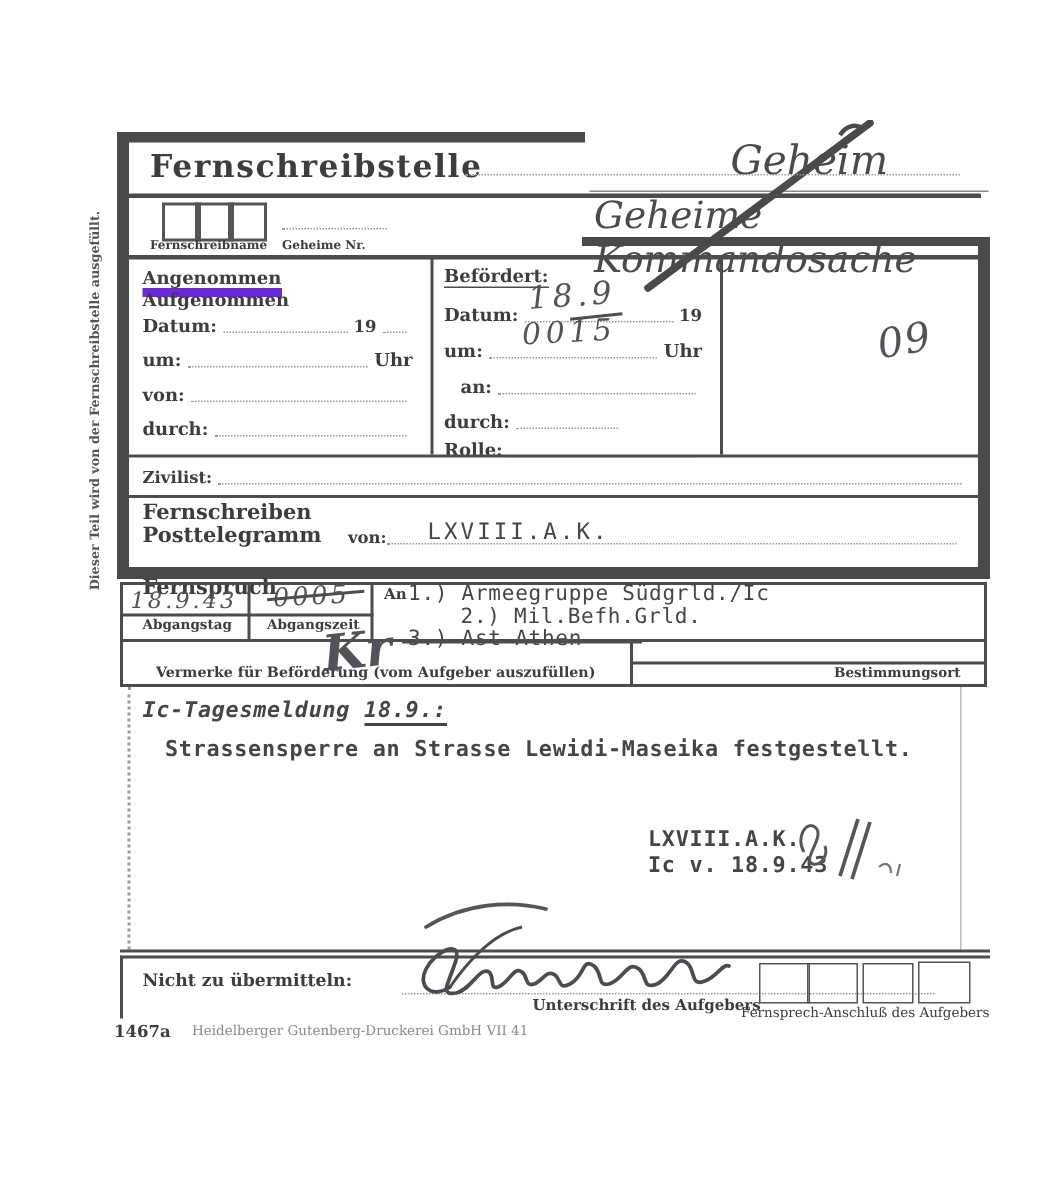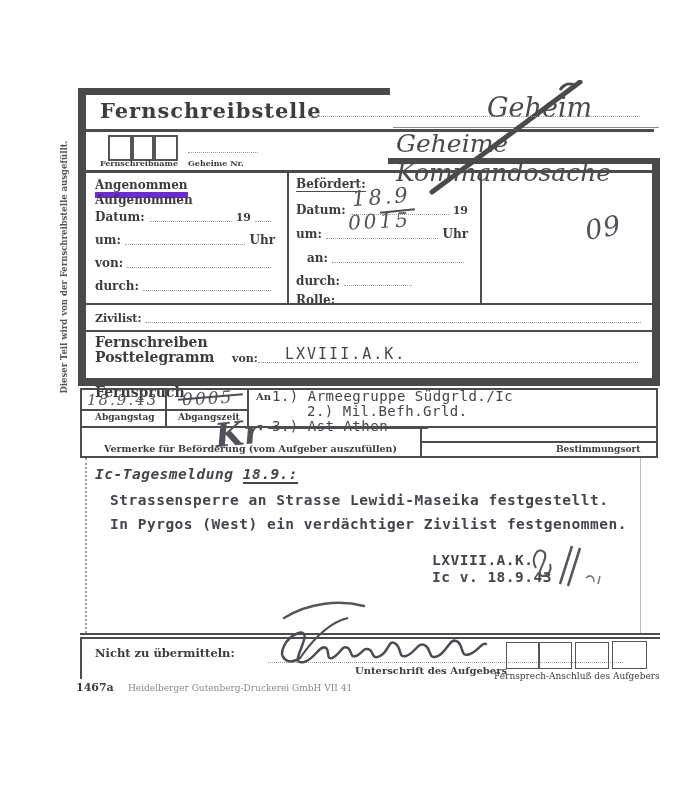--- a/index.html
+++ b/index.html
@@ -150,21 +150,20 @@
   <div class="abs frak" style="left:104px;top:443px;font-size:9.5px;">Vermerke für Beförderung (vom Aufgeber auszufüllen)</div>
   <div class="abs frak" style="left:556px;top:444px;font-size:9px;">Bestimmungsort</div>
 
   <div class="abs" style="left:85px;top:458px;width:1px;height:175px;border-left:2px dotted #9a9a9a;"></div>
   <div class="abs" style="left:640px;top:458px;width:1px;height:175px;border-left:1px solid #bcbcbc;"></div>
 
   <div class="abs mono" style="left:95px;top:466px;font-size:14.5px;font-weight:bold;font-style:italic;">
     <span>Ic-Tagesmeldung </span><span style="border-bottom:2px solid #44444c;">18.9.:</span>
   </div>
   <div class="abs mono" style="left:110px;top:492px;font-size:14.5px;font-weight:bold;">Strassensperre an Strasse Lewidi-Maseika festgestellt.</div>
-  <div class="abs mono" style="left:110px;top:516px;font-size:14.5px;font-weight:bold;">In Pyrgos (West) ein verdächtiger Zivilist festgenommen.</div>
 
   <div class="abs mono" style="left:432px;top:552px;font-size:14.5px;font-weight:bold;">LXVIII.A.K.</div>
   <div class="abs mono" style="left:432px;top:569px;font-size:14.5px;font-weight:bold;">Ic v. 18.9.43</div>
   <svg class="abs" style="left:528px;top:540px;" width="90" height="55" viewBox="0 0 90 55">
     <path d="M8,28 C2,18 10,6 16,12 C22,18 6,34 14,36 C20,37 24,30 22,24" stroke="#55555e" stroke-width="2" fill="none"></path>
     <path d="M44,6 L32,44 M52,8 L40,46" stroke="#55555e" stroke-width="2.5" fill="none"></path>
     <path d="M58,38 C62,34 66,36 66,42 M72,36 L70,44" stroke="#77777e" stroke-width="1.5" fill="none"></path>
   </svg>
   <svg class="abs" style="left:280px;top:598px;" width="90" height="25" viewBox="0 0 90 25">
     <path d="M4,20 C30,4 60,2 84,8" stroke="#55555e" stroke-width="2.5" fill="none" stroke-linecap="round"></path>

